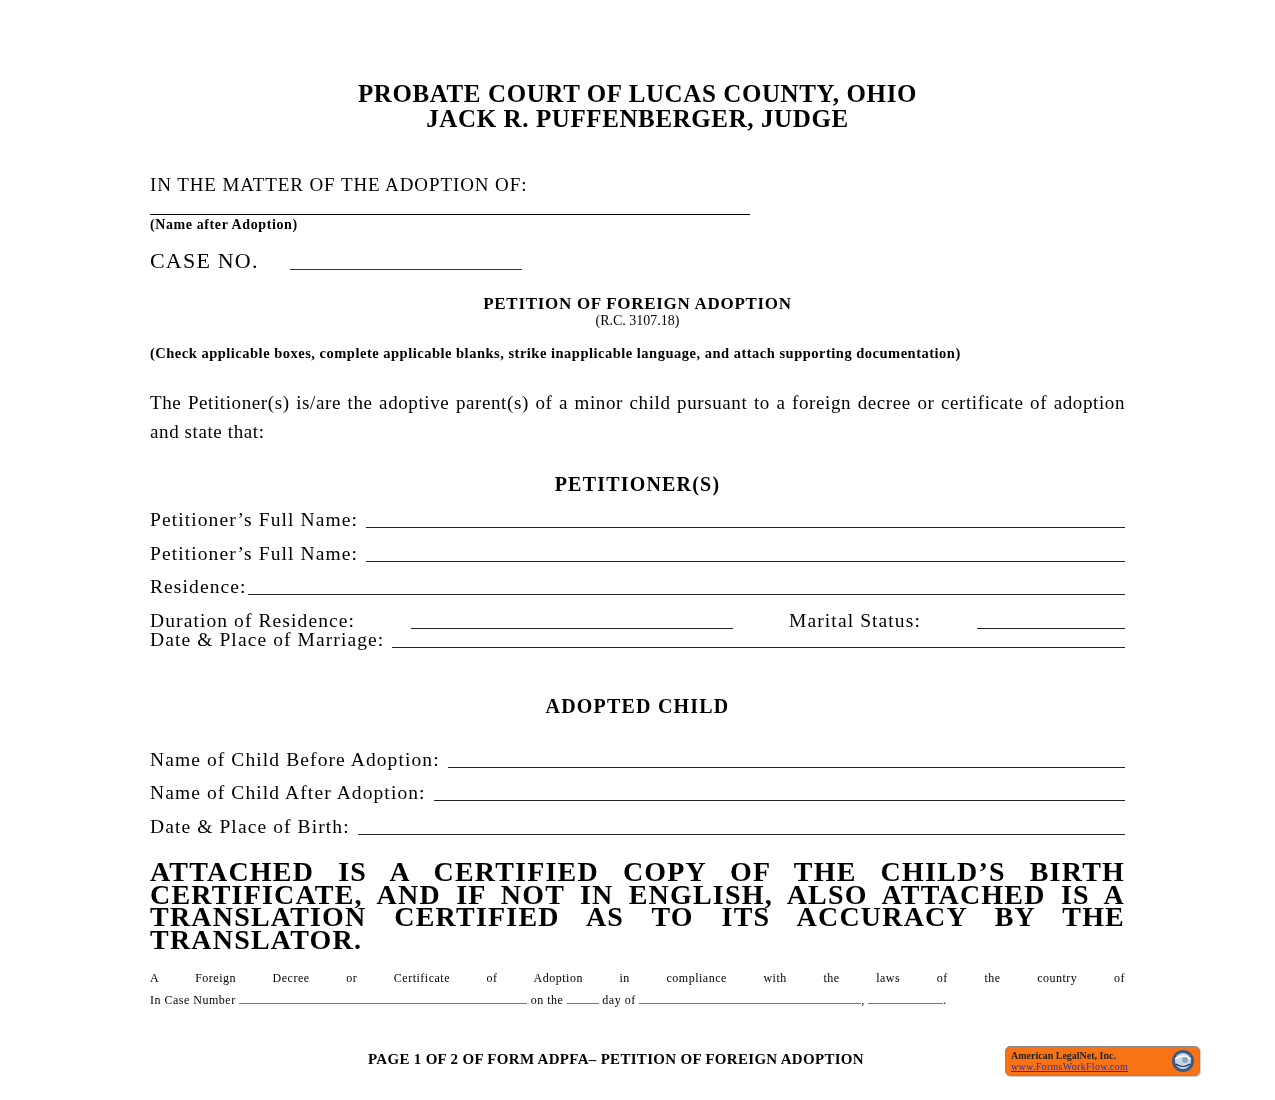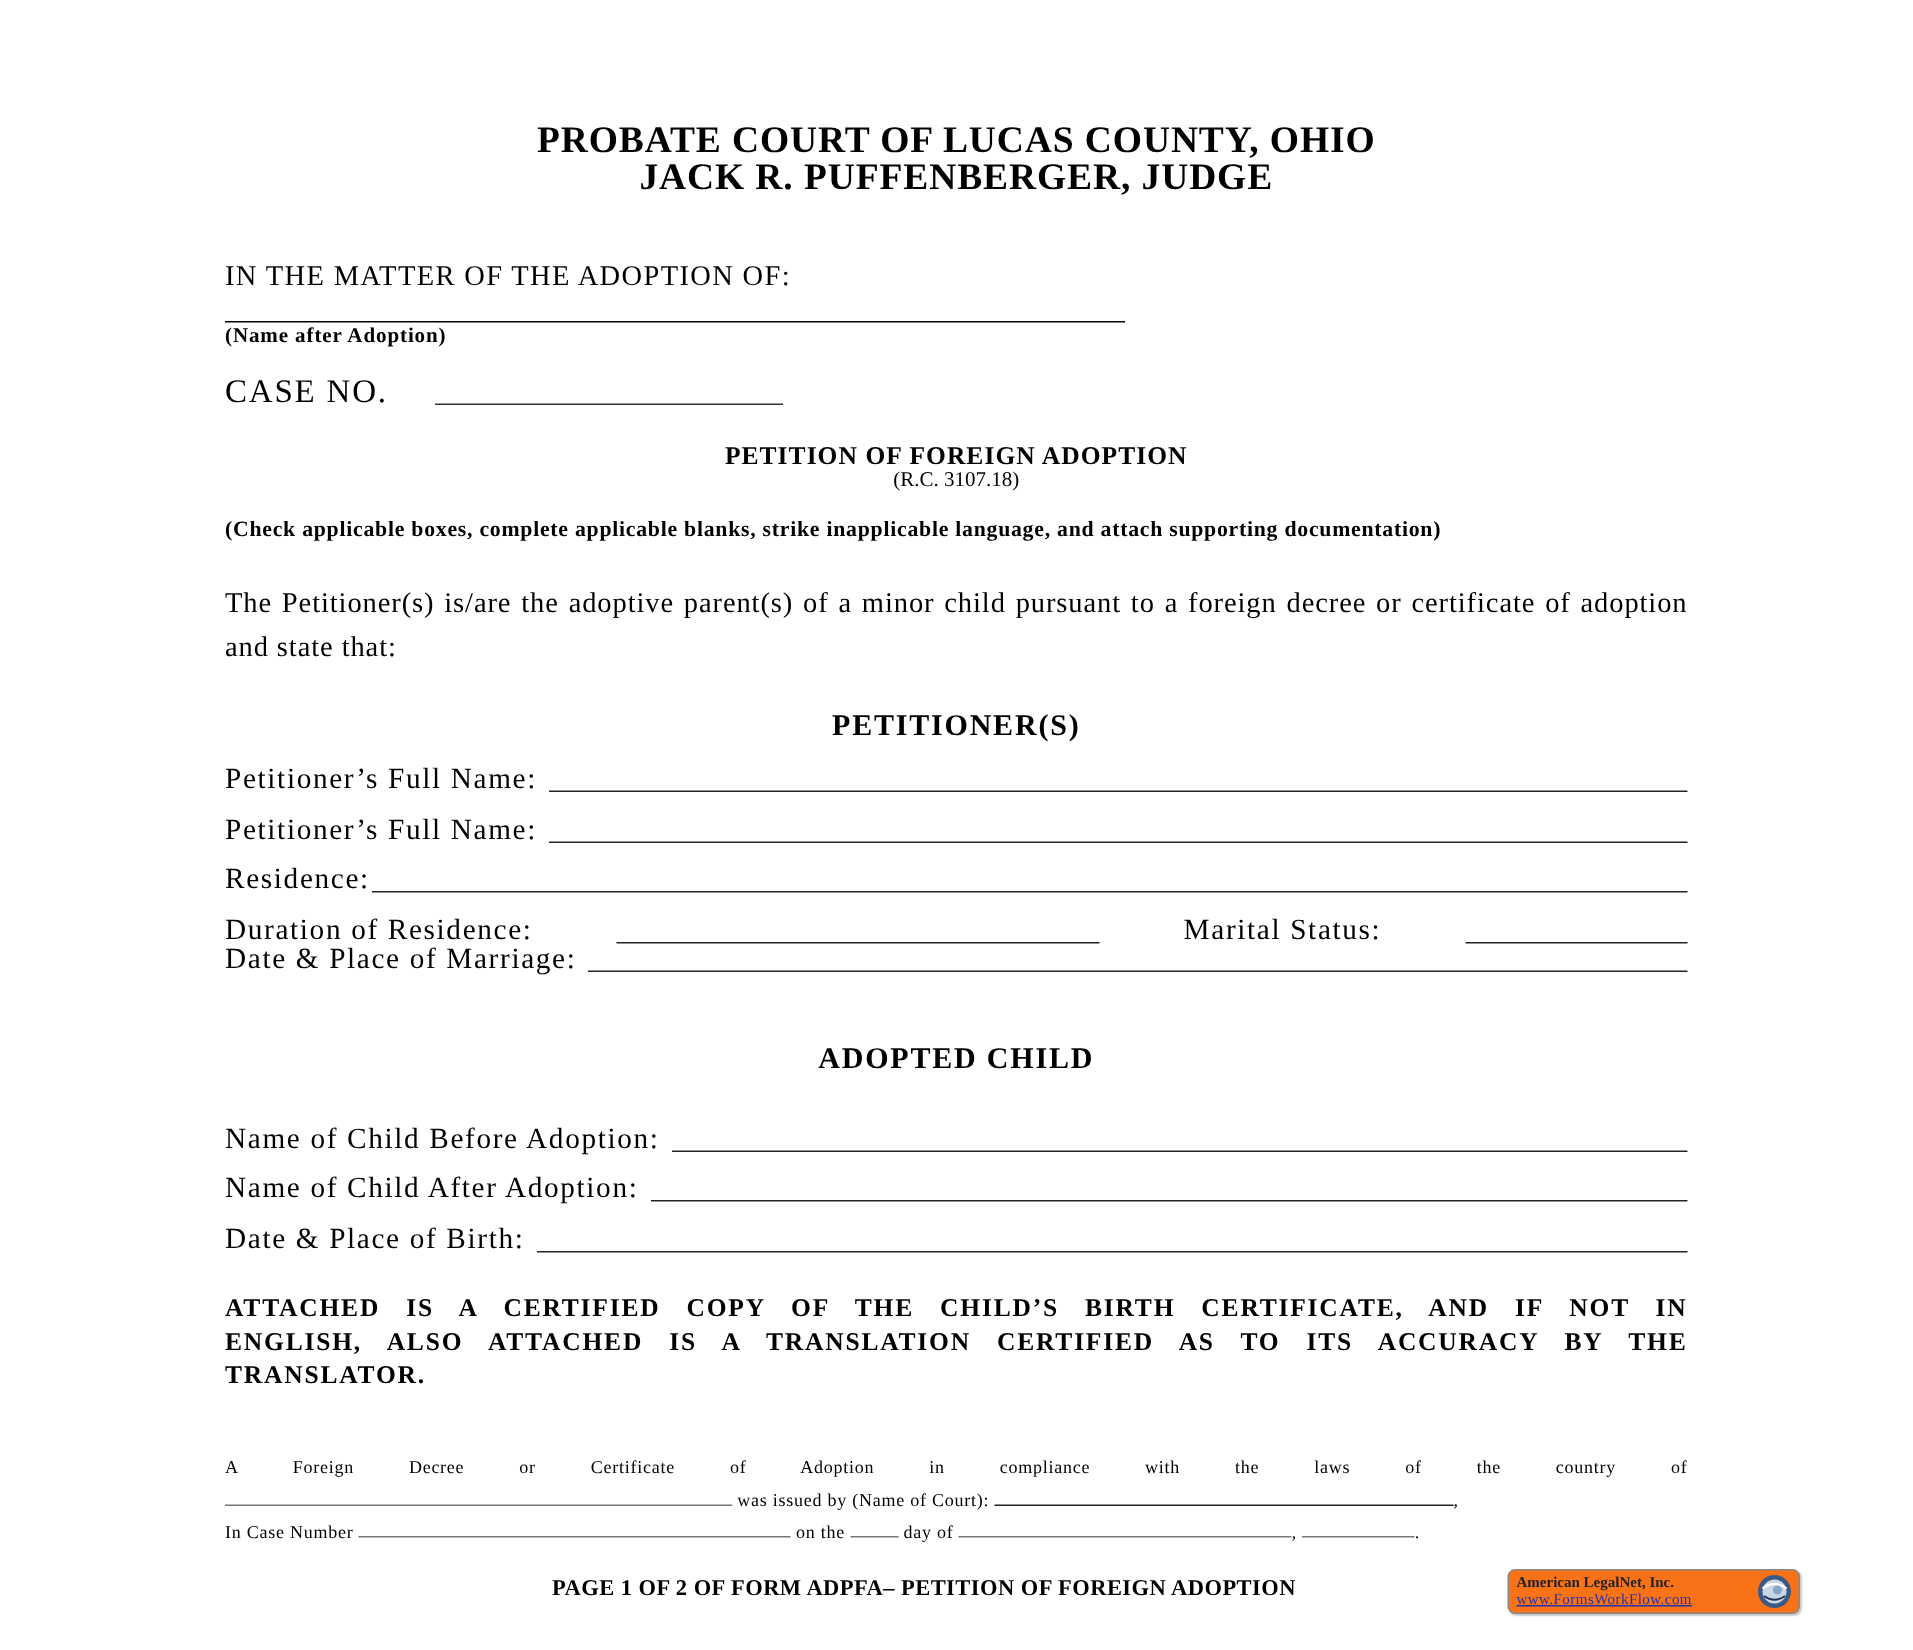--- a/index.html
+++ b/index.html
@@ -21,21 +21,21 @@
   .instructions { left: 150px; width: 975px; white-space: normal; font-family: "Liberation Serif", serif; font-weight: bold; font-size: 14.5px; line-height: 16px; text-align: justify; text-align-last: left; letter-spacing: 0.5px; }
   .intro { left: 150px; width: 975px; white-space: normal; font-family: "Liberation Serif", serif; font-size: 19px; line-height: 29px; text-align: justify; letter-spacing: 0.6px; }
 
   .section-title { font-family: "Liberation Serif", serif; font-weight: bold; font-size: 20px; letter-spacing: 1.2px; }
 
   .field-row { position: absolute; left: 150px; width: 975px; height: 28px; display: flex; align-items: flex-end; }
   .field-label { font-family: "Liberation Serif", serif; font-size: 19.5px; letter-spacing: 1.1px; white-space: nowrap; line-height: 22px; }
   .field-line { flex: 1; border-bottom: 1.6px solid #222; height: 0; margin-bottom: 3px; margin-left: 8px; }
   .field-line.fixed { flex: none; }
 
-  .attached { left: 150px; width: 975px; white-space: normal; font-family: "Liberation Serif", serif; font-weight: bold; font-size: 17px; line-height: 22.5px; text-align: justify; text-align-last: left; letter-spacing: 1.2px; word-spacing: 6px; }
+  .attached { left: 150px; width: 975px; white-space: normal; font-family: "Liberation Serif", serif; font-weight: bold; font-size: 28px; line-height: 22.5px; text-align: justify; text-align-last: left; letter-spacing: 1.2px; word-spacing: 6px; }
 
   .decree { left: 150px; width: 975px; white-space: normal; font-family: "Liberation Serif", serif; font-size: 12px; line-height: 19.5px; letter-spacing: 0.5px; }
   .decree-line1 { text-align: justify; text-align-last: justify; }
   .blank { display: inline-block; border-bottom: 1.2px solid #777; height: 14px; vertical-align: baseline; }
 
   .footer-text { font-family: "Liberation Serif", serif; font-weight: bold; font-size: 15px; letter-spacing: 0.3px; }
 
   .badge { position: absolute; left: 1005px; top: 1046px; width: 193px; height: 28px; border: 1px solid #888; border-radius: 5px; background: #f97316; box-shadow: 1px 1px 1px #ccc; }
   .badge-name { position: absolute; left: 5px; top: 3px; font-family: "Liberation Serif", serif; font-weight: bold; font-size: 10px; color: #222; }
   .badge-url { position: absolute; left: 5px; top: 14px; font-family: "Liberation Serif", serif; font-size: 10px; color: #2233aa; text-decoration: underline; letter-spacing: 0.3px; }
@@ -97,25 +97,20 @@
 <div class="field-row" style="top:810px;">
   <span class="field-label">Date &amp; Place of Birth:</span>
   <span class="field-line"></span>
 </div>
 
 <div class="abs attached" style="top:861px;">ATTACHED IS A CERTIFIED COPY OF THE CHILD’S BIRTH CERTIFICATE, AND IF NOT IN ENGLISH, ALSO ATTACHED IS A TRANSLATION CERTIFIED AS TO ITS ACCURACY BY THE TRANSLATOR.</div>
 
 <div class="abs decree" style="top:969px;">
   <div class="decree-line1">A Foreign Decree or Certificate of Adoption in compliance with the laws of the country of</div>
   <div>
-    <span class="blank" style="width:338px;"></span>
-    <span>was issued by (Name of Court):</span>
-    <span class="blank" style="width:306px; border-bottom-color:#222;"></span><span>,</span>
-  </div>
-  <div>
     <span>In Case Number</span>
     <span class="blank" style="width:288px;"></span>
     <span>on the</span>
     <span class="blank" style="width:32px;"></span>
     <span>day of</span>
     <span class="blank" style="width:222px;"></span><span>,</span>
     <span class="blank" style="width:75px;"></span><span>.</span>
   </div>
 </div>
 

